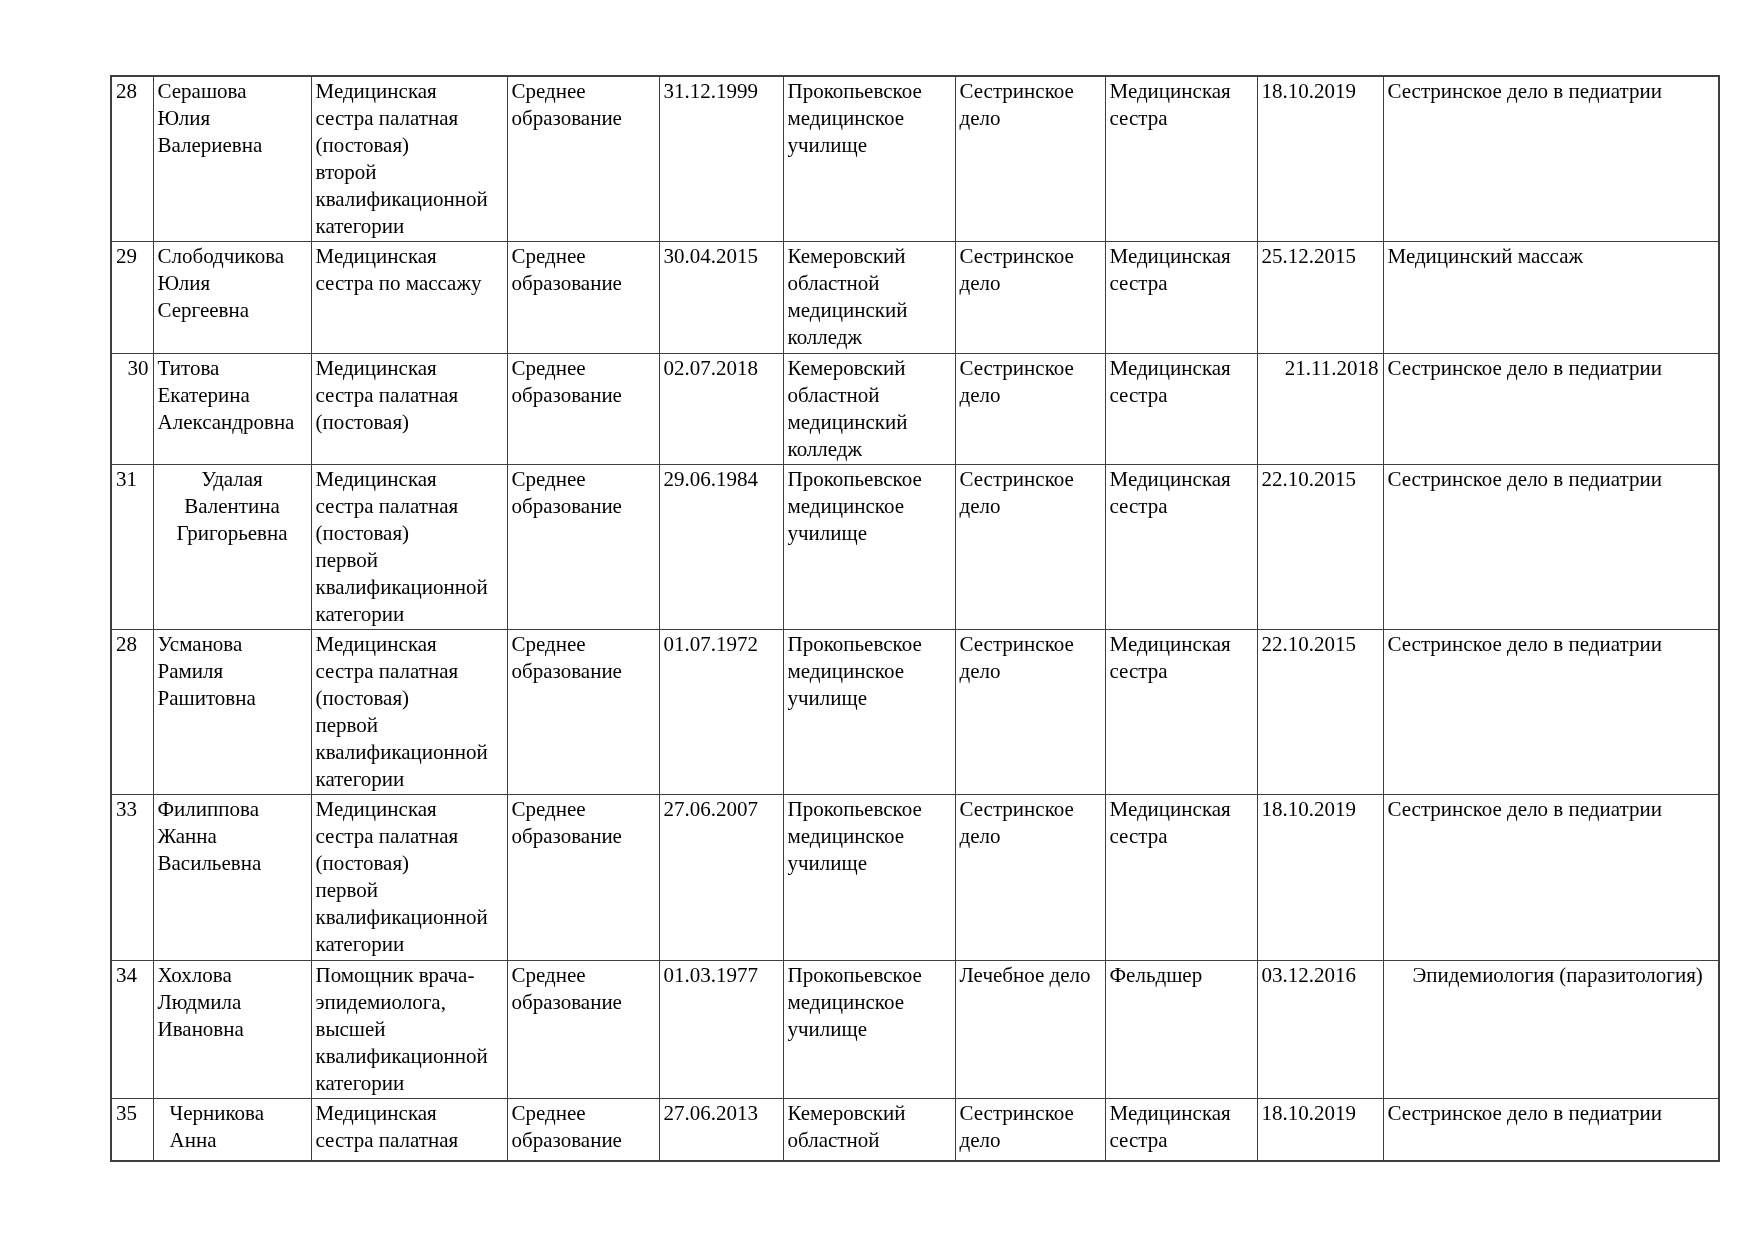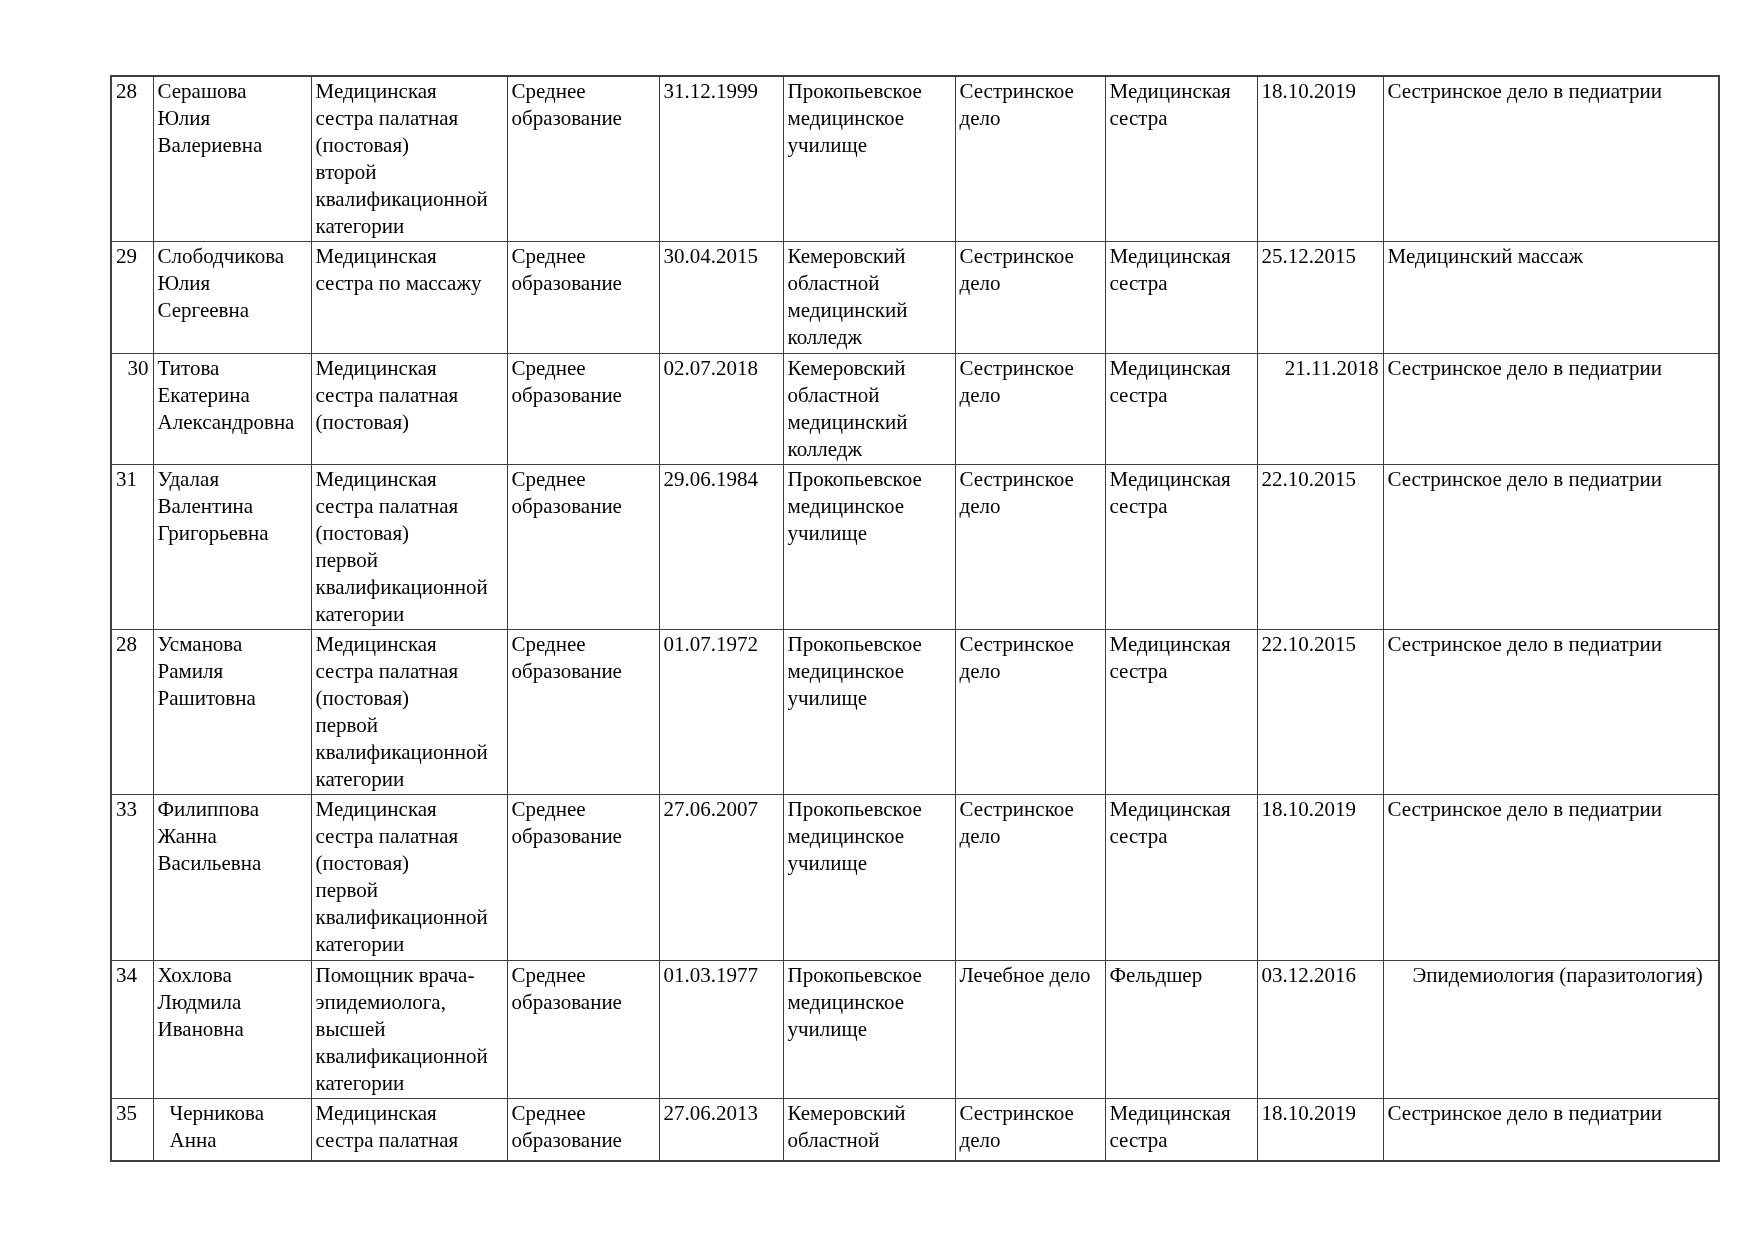--- a/index.html
+++ b/index.html
@@ -129,21 +129,21 @@
 колледж</td>
         <td style="border-color: rgb(63, 63, 63);">Сестринское
 дело</td>
         <td style="border-color: rgb(63, 63, 63);">Медицинская
 сестра</td>
         <td style="border-color: rgb(63, 63, 63); text-align: right;">21.11.2018</td>
         <td style="border-color: rgb(63, 63, 63);">Сестринское дело в педиатрии</td>
       </tr>
       <tr class="r3">
         <td class="c-num" style="border-color: rgb(63, 63, 63); margin-top: 48px;">31</td>
-        <td style="border-color: rgb(63, 63, 63);">Удалая
+        <td style="border-color: rgb(63, 63, 63); text-align: center;">Удалая
 Валентина
 Григорьевна</td>
         <td style="border-color: rgb(63, 63, 63);">Медицинская
 сестра палатная
 (постовая)
 первой
 квалификационной
 категории</td>
         <td style="border-color: rgb(63, 63, 63);">Среднее
 образование</td>

